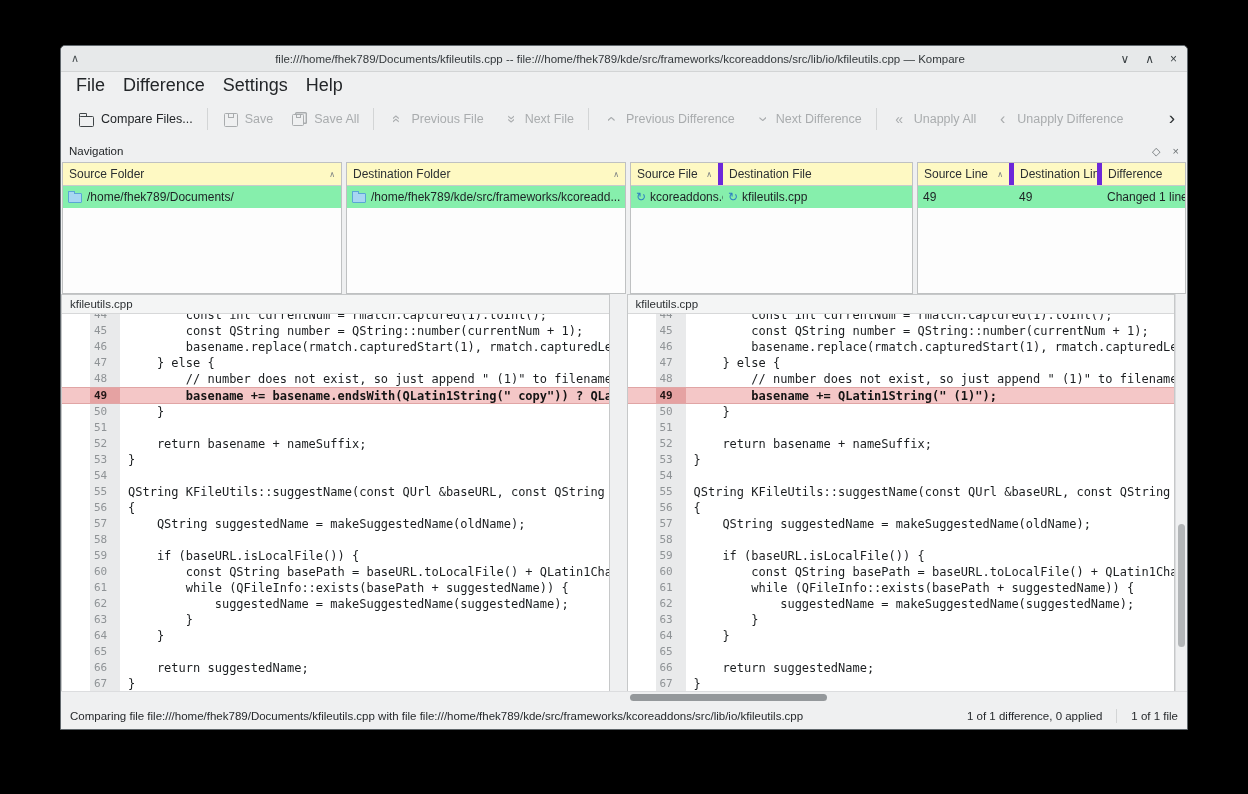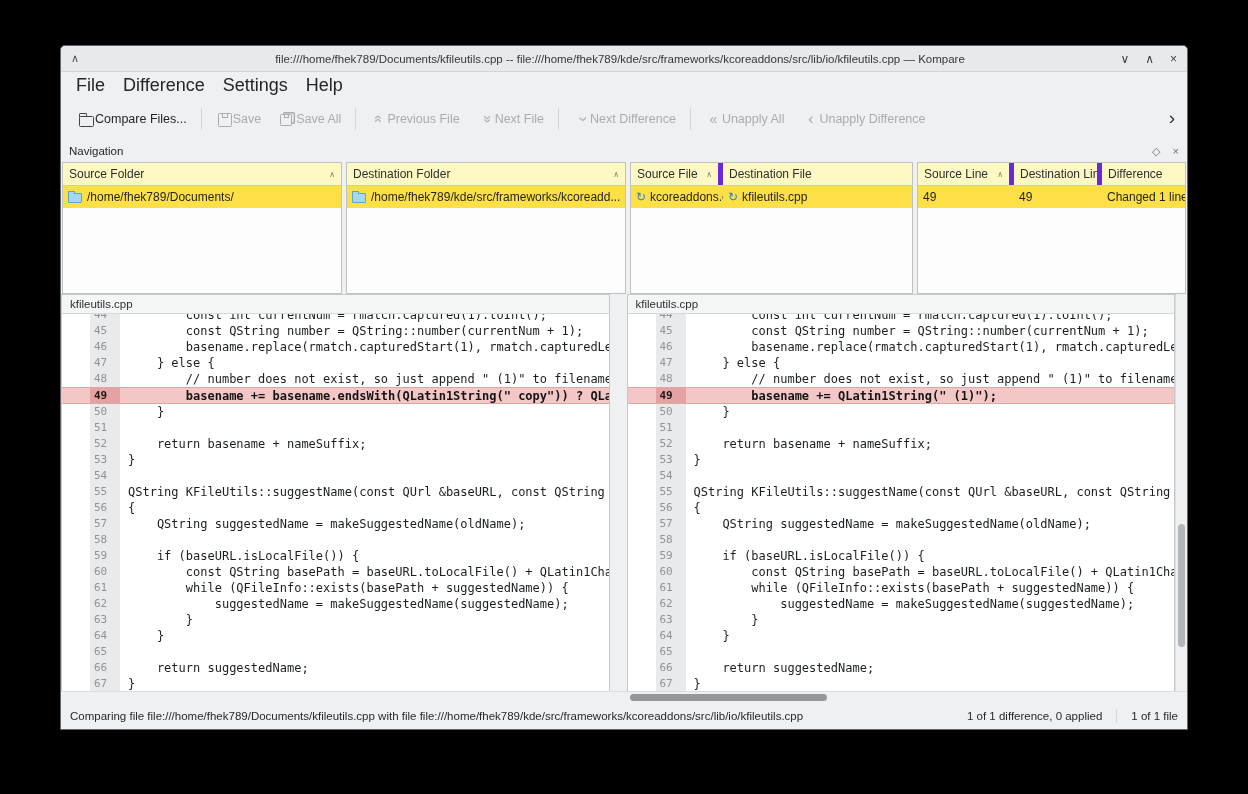--- a/index.html
+++ b/index.html
@@ -18,21 +18,21 @@
                      white-space:nowrap; overflow:hidden; }
   .win-controls { margin-left:auto; display:flex; gap:16px; font-size:12px; color:#3c4245; z-index:2; }
   .win-controls span { cursor:default; }
 
   
   .menubar { height:26px; flex:none; display:flex; align-items:center; padding:0 6px; font-size:18px; }
   .menu-item { padding:4px 9px; border-radius:3px; }
 
   
   .toolbar { height:42px; flex:none; display:flex; align-items:center; padding:0 8px; font-size:12.5px; }
-  .tb-btn { display:flex; align-items:center; padding:7px 9px; border-radius:3px; white-space:nowrap; }
+  .tb-btn { display:flex; align-items:center; gap:6px; padding:7px 9px; border-radius:3px; white-space:nowrap; }
   .tb-btn.disabled { color:#a9acae; }
   .tb-sep { width:1px; height:22px; background:#d3d5d6; margin:0 5px; flex:none; }
   .tb-overflow { margin-left:auto; font-size:19px; color:#2f3335; padding:0 4px 3px 10px; }
 
   .tbic { width:17px; height:17px; flex:none; position:relative; display:inline-flex;
           align-items:center; justify-content:center; font-size:14px; }
   .ic-previous-file::before { content:"«"; transform:rotate(90deg); display:block; }
   .ic-next-file::before { content:"«"; transform:rotate(-90deg); display:block; }
   .ic-previous-difference::before { content:"‹"; transform:rotate(90deg); display:block; font-size:16px; }
   .ic-next-difference::before { content:"‹"; transform:rotate(-90deg); display:block; font-size:16px; }
@@ -61,21 +61,21 @@
   .nav-panel.p-src-folder { flex:0 0 280px; }
   .nav-panel.p-dst-folder { flex:0 0 280px; }
   .nav-panel.p-files      { flex:0 0 283px; }
   .nav-panel.p-lines      { flex:1; }
   .nav-header { height:23px; flex:none; background:#fef9c3; border-bottom:1px solid #c9cbcc;
                 display:flex; font-size:12px; color:#2b2f32; }
   .nav-hcell { display:flex; align-items:center; padding:0 6px; border-right:5px solid #6d28d9; overflow:hidden; white-space:nowrap; }
   .nav-hcell:last-child { border-right:none; flex:1; }
   .sort-ind { margin-left:auto; font-size:8px; color:#7a7f82; padding-left:6px; }
   .nav-row { height:22px; display:flex; align-items:center; font-size:12px; color:#1d2124; }
-  .nav-row.selected { background:#fde047; }
+  .nav-row.selected { background:#86efac; }
   .nav-cell { display:flex; align-items:center; padding:0 5px; overflow:hidden; white-space:nowrap; height:100%; }
   .folder-icon { width:14px; height:10px; flex:none; background:#a7d6f2; border:1px solid #5aa6d6;
                  border-radius:1px; position:relative; margin-right:5px; margin-top:2px; }
   .folder-icon::before { content:""; position:absolute; top:-3px; left:-1px; width:5px; height:2px;
                  background:#a7d6f2; border:1px solid #5aa6d6; border-bottom:none; border-radius:1px 1px 0 0; }
   .file-changed-icon { color:#2d7fc1; font-size:12px; margin-right:4px; flex:none; }
   .col-srcfile { width:92px; flex:none; }
   .col-dstfile { flex:1; }
   .col-srcline { width:96px; flex:none; }
   .col-dstline { width:88px; flex:none; }
@@ -153,20 +153,24 @@
         <div class="tb-btn disabled">
           <span class="tbic ic-previous-file"></span>
           <span>Previous File</span>
         </div>
         <div class="tb-btn disabled">
           <span class="tbic ic-next-file"></span>
           <span>Next File</span>
         </div>
         <div class="tb-sep"></div>
         <div class="tb-btn disabled">
+          <span class="tbic ic-previous-difference"></span>
+          <span>Previous Difference</span>
+        </div>
+        <div class="tb-btn disabled">
           <span class="tbic ic-next-difference"></span>
           <span>Next Difference</span>
         </div>
         <div class="tb-sep"></div>
         <div class="tb-btn disabled">
           <span class="tbic ic-unapply-all"></span>
           <span>Unapply All</span>
         </div>
         <div class="tb-btn disabled">
           <span class="tbic ic-unapply-difference"></span>

